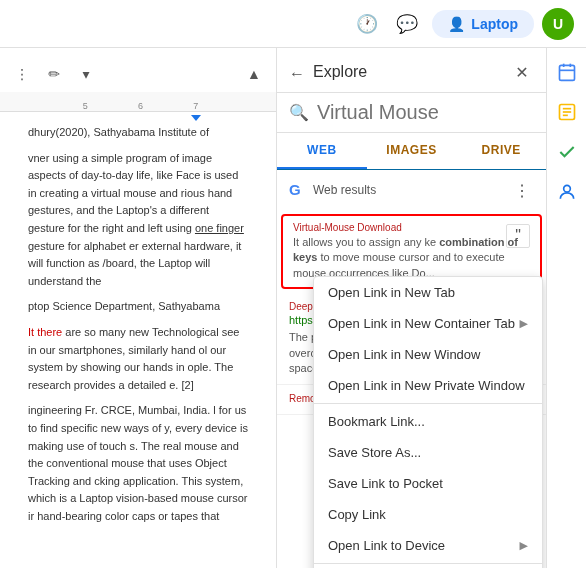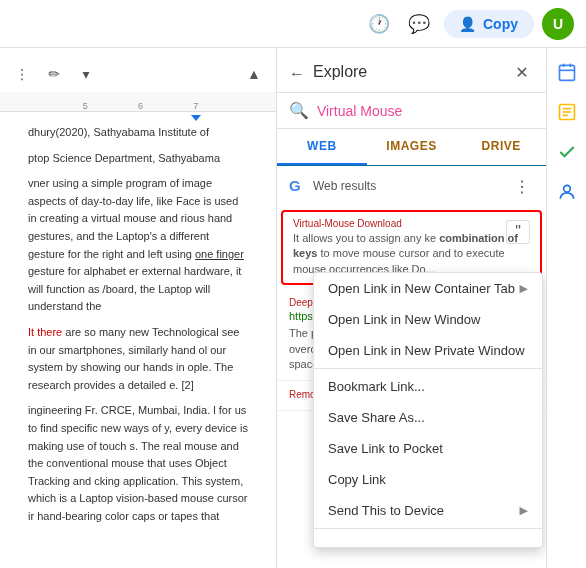--- a/index.html
+++ b/index.html
@@ -200,22 +200,22 @@
       display: flex;
       align-items: center;
       padding: 8px 12px;
       gap: 8px;
       border-bottom: 1px solid #e0e0e0;
     }
     .explore-search input {
       flex: 1;
       border: none;
       outline: none;
-      font-size: 14px;
-      color: #ec4899;
+      font-size: 20px;
+      color: #737373;
       background: transparent;
     }
 
     
     .explore-tabs {
       display: flex;
       border-bottom: 1px solid #0369a1;
     }
     .explore-tab {
       flex: 1;
@@ -339,21 +339,21 @@
     .context-menu-divider { height: 1px; background: #e0e0e0; margin: 2px 0; }
   </style>
 </head>
 <body>
 
 <div class="header">
   <div class="header-icon">🕐</div>
   <div class="header-icon">💬</div>
   <button class="share-btn">
     <span>👤</span>
-    <span>Copy</span>
+    <span>Laptop</span>
   </button>
   <div class="avatar">
     <span>U</span>
   </div>
 </div>
 
 <div class="main">
 
   <div class="doc-area">
 
@@ -369,22 +369,22 @@
       <span class="ruler-mark" style="left:30%">5</span>
       <span class="ruler-mark" style="left:50%">6</span>
       <span class="ruler-mark" style="left:70%">
         7
         <span style="position:absolute;top:0;left:0;width:0;height:0;border-left:5px solid transparent;border-right:5px solid transparent;border-top:6px solid #1a73e8;margin-top:14px;margin-left:-2px;"></span>
       </span>
     </div>
 
     <div class="doc-text">
       <p>dhury(2020), Sathyabama Institute of</p>
+      <p>vner using a simple program of image aspects of day-to-day life, like Face is used in creating a virtual mouse and rious hand gestures, and the Laptop's a different gesture for the right and left using <span class="underline">one finger</span> gesture for alphabet er external hardware, it will function as /board, the Laptop will understand the</p>
       <p>ptop Science Department, Sathyabama</p>
-      <p>vner using a simple program of image aspects of day-to-day life, like Face is used in creating a virtual mouse and rious hand gestures, and the Laptop's a different gesture for the right and left using <span class="underline">one finger</span> gesture for alphabet er external hardware, it will function as /board, the Laptop will understand the</p>
       <p><span class="red-text">It there</span> are so many new Technological see in our smartphones, similarly hand ol our system by showing our hands in ople. The research provides a detailed e. [2]</p>
       <p>ingineering Fr. CRCE, Mumbai, India. l for us to find specific new ways of y, every device is making use of touch s. The real mouse and the conventional mouse that uses Object Tracking and cking application. This system, which is a Laptop vision-based mouse cursor ir hand-bearing color caps or tapes that</p>
     </div>
 
   </div>
 
   <div class="explore-panel">
 
     <div class="explore-header">
       <div style="cursor:pointer;color:#555;font-size:16px;">←</div>
@@ -411,44 +411,47 @@
 
     <div class="explore-results">
 
       <div class="result-item highlighted" style="position:relative;">
         <div class="result-title">Virtual-Mouse Download</div>
         <div class="result-snippet">It allows you to assign any ke <span>combination of keys</span> to move mouse cursor and to execute mouse occurrences like Do...</div>
         <div class="quote-icon">"</div>
 
         <div class="context-menu">
           <div class="context-menu-item">
+            <span>Open Link in New Tab</span>
+          </div>
+          <div class="context-menu-item">
             <span>Open Link in New Container Tab</span>
             <span class="arrow">▶</span>
           </div>
           <div class="context-menu-item">
             <span>Open Link in New Window</span>
           </div>
           <div class="context-menu-item">
             <span>Open Link in New Private Window</span>
           </div>
           <div class="context-menu-divider"></div>
           <div class="context-menu-item">
             <span>Bookmark Link...</span>
           </div>
           <div class="context-menu-item">
-            <span>Save Share As...</span>
+            <span>Save Store As...</span>
           </div>
           <div class="context-menu-item">
             <span>Save Link to Pocket</span>
           </div>
           <div class="context-menu-item">
             <span>Copy Link</span>
           </div>
           <div class="context-menu-item">
-            <span>Send This to Device</span>
+            <span>Open Link to Device</span>
             <span class="arrow">▶</span>
           </div>
           <div class="context-menu-divider"></div>
           <div class="context-menu-item">
             
           </div>
 
         </div>
       </div>
 

